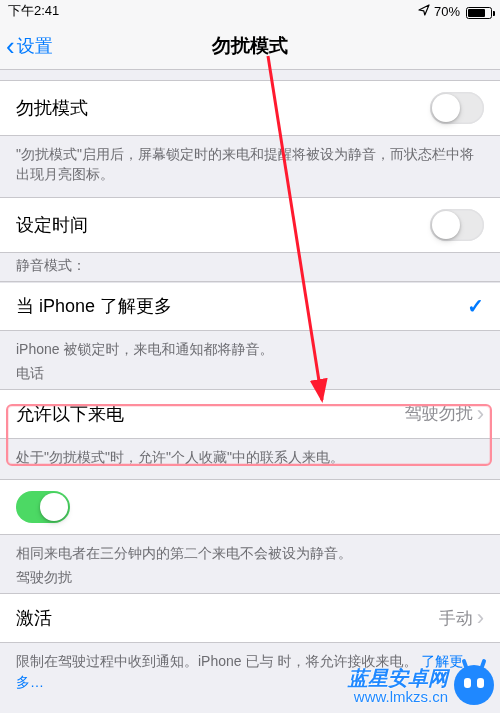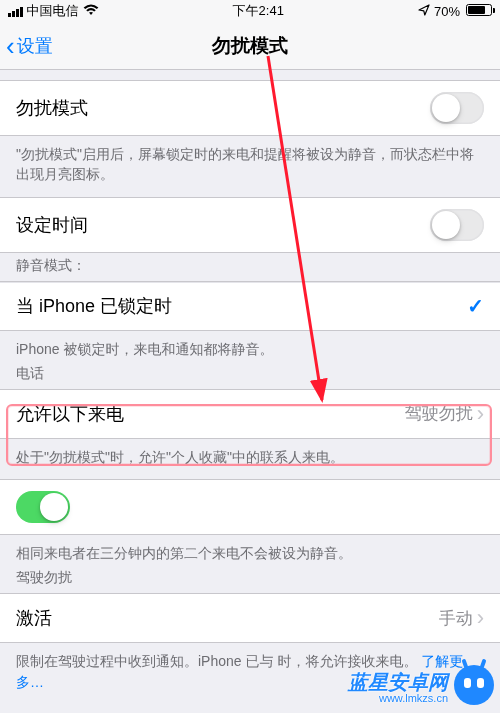--- a/index.html
+++ b/index.html
@@ -14,21 +14,21 @@
       height: 22px;
       background: #f7f7f8;
       display: flex;
       align-items: center;
       justify-content: space-between;
       padding: 0 8px;
       font-size: 13px;
       font-weight: 500;
     }
     .status-left { display: flex; align-items: center; gap: 4px; }
-    .status-right { display: flex; align-items: flex-start; gap: 4px; }
+    .status-right { display: flex; align-items: flex-end; gap: 4px; }
     .signal-bars { display: inline-flex; align-items: flex-end; gap: 1.5px; height: 11px; }
     .signal-bars span { width: 2.5px; background:#000; display:inline-block; }
     .sb1{height:4px}.sb2{height:6px}.sb3{height:8px}.sb4{height:10px}
     .battery {
       width: 26px; height: 12px; border:1.3px solid #000; border-radius:2.6px;
       position: relative; display:inline-block; margin-left:2px;
     }
     .battery::after{ content:""; position:absolute; right:-3.5px; top:3px; width:2px; height:5px; background:#000; border-radius:0 1px 1px 0;}
     .battery-fill{ position:absolute; left:1px; top:1px; bottom:1px; width:70%; background:#000; border-radius:1px;}
     .nav-bar {
@@ -105,34 +105,20 @@
     .wm-ant-l,.wm-ant-r{
       position:absolute; width:4px; height:10px; background:#1f88ff; border-radius:3px; top:-6px;
     }
     .wm-ant-l{left:9px; transform:rotate(-20deg)}
     .wm-ant-r{right:9px; transform:rotate(20deg)}
   </style>
 </head>
 <body>
 
 <div class="status-bar">
-  <div class="status-left">
-    <span class="signal-bars">
-      <span class="sb1"></span>
-        <span class="sb2"></span>
-        <span class="sb3"></span>
-        <span class="sb4"></span>
-    </span>
-    <span>中国电信</span>
-    <span>
-      <svg width="16" height="12" viewBox="0 0 16 12">
-          <path d="M8 11 L6 8.6 Q8 7.2 10 8.6 Z M3.2 6.2 Q8 2 12.8 6.2 L11.2 7.6 Q8 5 4.8 7.6 Z M0.6 3.6 Q8 -2.6 15.4 3.6 L13.8 5 Q8 0 2.2 5 Z" fill="#000"></path>
-        </svg>
-    </span>
-  </div>
   <div>下午2:41</div>
   <div class="status-right">
     <span>
       <svg width="12" height="12" viewBox="0 0 12 12">
           <path d="M1 6 L11 1 L6.8 11 L5.8 6.8 Z" fill="none" stroke="#000" stroke-width="1.2" stroke-linejoin="round"></path>
         </svg>
     </span>
     <span>70%</span>
     <span class="battery">
         <span class="battery-fill"></span>
@@ -163,21 +149,21 @@
     <span>设定时间</span>
     <span class="toggle">
         <span class="knob"></span>
       </span>
   </div>
 </div>
 
 <div class="header-text">静音模式：</div>
 <div class="group sep-top sep-bot">
   <div class="row" style="border-top:1px solid #e5e5ea;">
-    <span>当 iPhone 已锁定时</span>
+    <span>当 iPhone 了解更多</span>
     <span class="checkmark">✓</span>
   </div>
 </div>
 <div class="footer-text" style="padding-bottom:4px;">iPhone 被锁定时，来电和通知都将静音。</div>
 <div class="header-text" style="padding-top:2px;">电话</div>
 
 <div class="group sep-top sep-bot">
   <div class="row">
     <span>允许以下来电</span>
     <span class="detail">
@@ -222,21 +208,21 @@
         <path d="M0,0 L8,3 L0,6 Z" fill="#ff1a2f"></path>
       </marker>
     </defs>
     <line x1="268" y1="56" x2="322" y2="400" stroke="#ff1a2f" stroke-width="3" marker-end="url(#ah)"></line>
   </svg>
 </div>
 
 <div class="watermark">
   <div style="text-align:right; line-height:1.05;">
     <div>蓝星安卓网</div>
-    <div style="font-size:11px;font-weight:500;font-style:normal;color:#1f88ff;">www.lmkzs.cn</div>
+    <div style="font-size:15px;font-weight:500;font-style:normal;color:#1f88ff;">www.lmkzs.cn</div>
   </div>
   <div class="wm-icon">
     <span class="wm-ant-l"></span>
       <span class="wm-ant-r"></span>
     <span class="wm-eye-l"></span>
       <span class="wm-eye-r"></span>
   </div>
 </div>
 
 </body></html>

